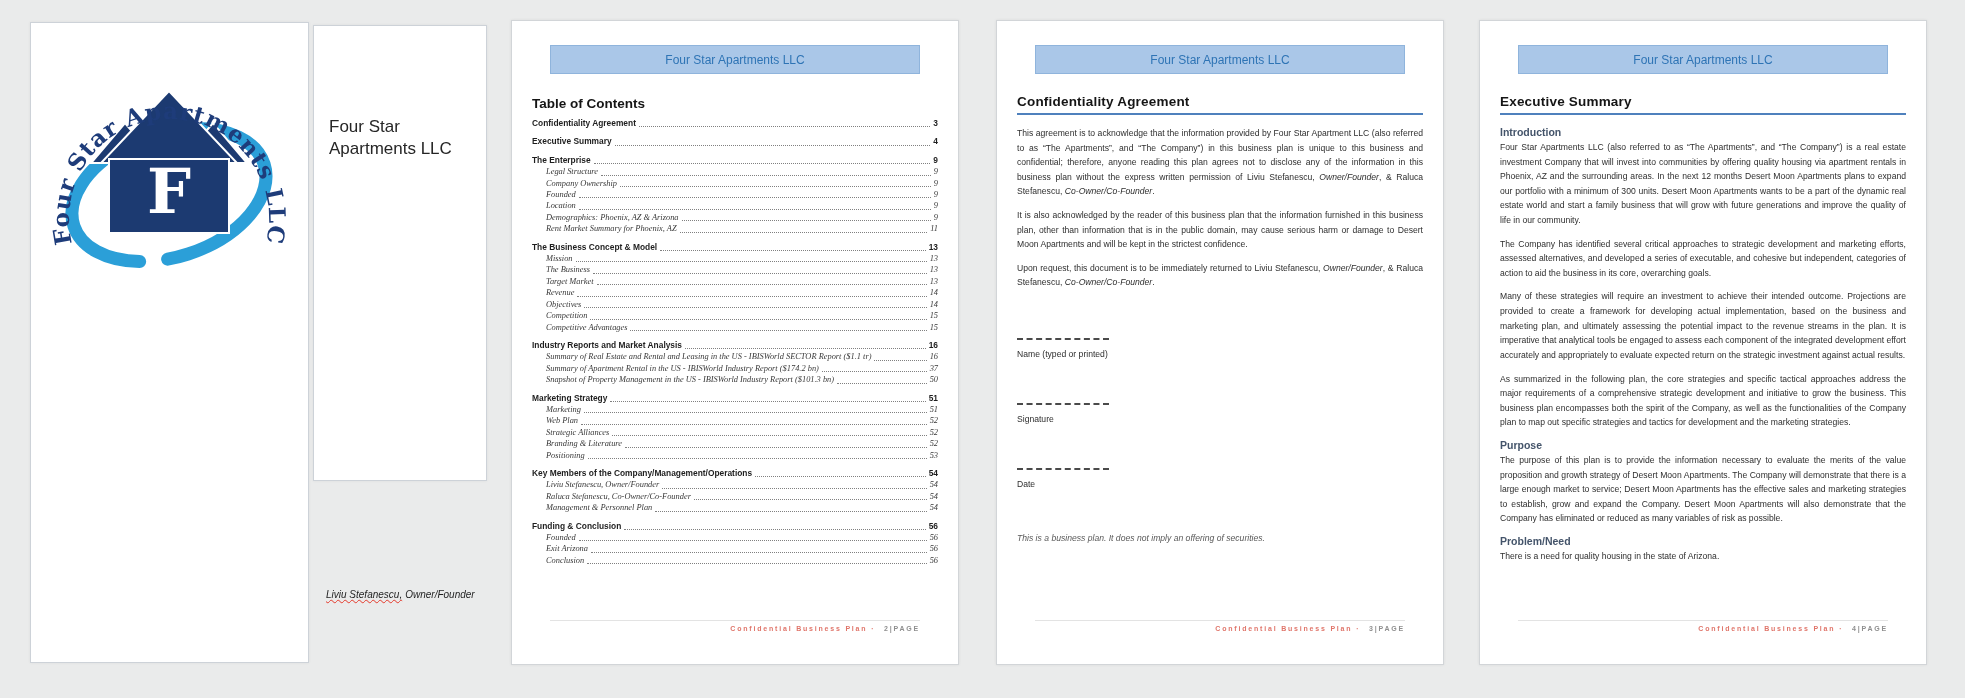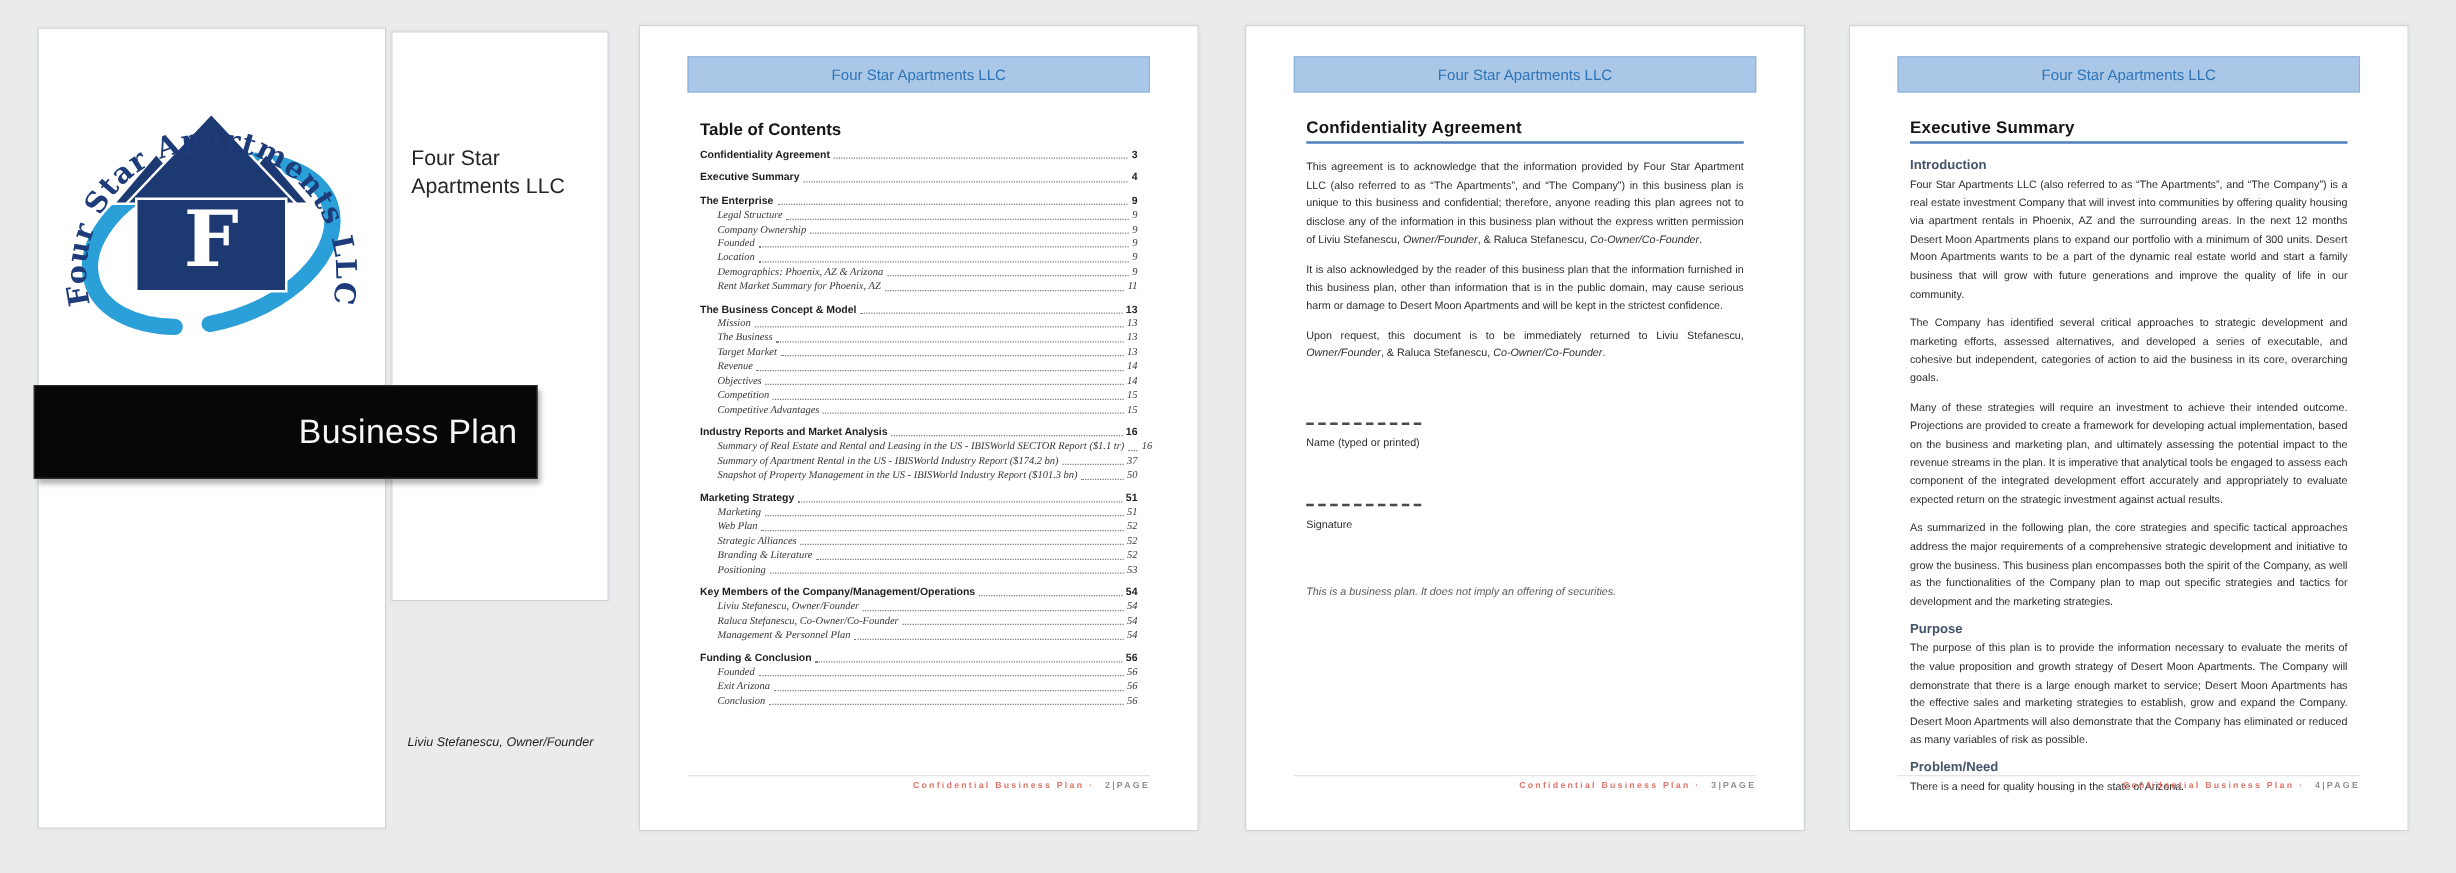--- a/index.html
+++ b/index.html
@@ -13,21 +13,21 @@
     background:#fff; border:1px solid #d2d5d8;
     box-shadow:0 0 3px rgba(0,0,0,.07);
     overflow:hidden;
   }
   .page-banner {
     margin:24px 38px 0 38px; height:29px;
     background:#aac7e8; border:1px solid #8fb4dc;
     display:flex; align-items:center; justify-content:center;
     color:#2e74b5; font-size:12px;
   }
-  .page-body { padding:0 48px; }
+  .page-body { padding:0 20px; }
   .section-heading {
     margin-top:20px; font-size:13.5px; font-weight:bold; color:#151515;
     letter-spacing:.2px;
   }
   .heading-rule { height:2px; background:#4f81bd; margin-top:4px; margin-bottom:11px; }
   .body-para { font-size:8.6px; line-height:1.7; text-align:justify; color:#2e2e2e; margin-bottom:9px; }
   .b { font-weight:normal; }
   .i { font-style:italic; }
   .subheading { font-size:10.5px; font-weight:700; color:#44546a; margin:9px 0 2px 0; }
   .page-footer {
@@ -40,21 +40,21 @@
 
   
   .cover-page { position:absolute; left:30px; top:22px; width:457px; height:643px; }
   .panel { position:absolute; background:#fff; border:1px solid #cdd2d8; box-shadow:0 0 3px rgba(0,0,0,.06); }
   .panel-left  { left:0; top:0; width:279px; height:641px; }
   .panel-right { left:283px; top:3px; width:174px; height:456px; }
   .logo-svg { position:absolute; left:8px; top:22px; }
   .company-name { position:absolute; left:15px; top:90px; font-size:17px; line-height:22px; color:#262626; }
   .owner-line { position:absolute; left:12px; top:563px; font-size:10px; font-style:italic; color:#1f1f1f; white-space:nowrap; }
   .owner-name {
-    text-decoration-style:wavy;
+    text-decoration:underline; text-decoration-style:wavy;
     text-decoration-color:#e4392b; text-decoration-thickness:1px;
     margin-right:3px;
   }
   .cover-banner {
     position:absolute; left:-3px; top:286px; width:403px; height:75px;
     background:#070707; border:1px solid #2b2b2b;
     box-shadow:3px 4px 4px rgba(0,0,0,.3);
     display:flex; align-items:center; justify-content:flex-end;
     padding-right:15px; color:#f7f7f7; font-size:27px; letter-spacing:.3px;
   }
@@ -105,23 +105,20 @@
     <div class="panel panel-right">
       <div class="company-name">
         <div>Four Star</div>
         <div>Apartments LLC</div>
       </div>
       <div class="owner-line">
         <span class="owner-name">Liviu Stefanescu,</span><span class="i">Owner/Founder</span>
       </div>
     </div>
 
-    <div class="cover-banner">
-      <span>Business Plan</span>
-    </div>
   </section>
 
   <section class="doc-page" style="left:511px;">
     <header class="page-banner">
       <span>Four Star Apartments LLC</span>
     </header>
     <div class="page-body">
       <h2 class="toc-heading">Table of Contents</h2>
       <div id="toc-list">
           <div class="toc-row lvl1">
@@ -320,20 +317,24 @@
           <p class="body-para"><span>Upon request, this document is to be immediately returned to Liviu Stefanescu, </span><span class="i">Owner/Founder</span><span>, &amp; Raluca Stefanescu, </span><span class="i">Co-Owner/Co-Founder</span><span>.</span></p>
         </div>
       <div id="sig-blocks">
           <div class="sig-block">
             <div class="sig-line"></div>
             <div class="sig-label">Name (typed or printed)</div>
           </div>
           <div class="sig-block">
             <div class="sig-line"></div>
             <div class="sig-label">Signature</div>
+          </div>
+          <div class="sig-block">
+            <div class="sig-line"></div>
+            <div class="sig-label">Date</div>
           </div>
         </div>
       <p class="disclaimer">This is a business plan. It does not imply an offering of securities.</p>
     </div>
     <footer class="page-footer">
       <span class="footer-red">Confidential Business Plan ·</span>
       <span class="footer-page">3|PAGE</span>
     </footer>
   </section>
 

